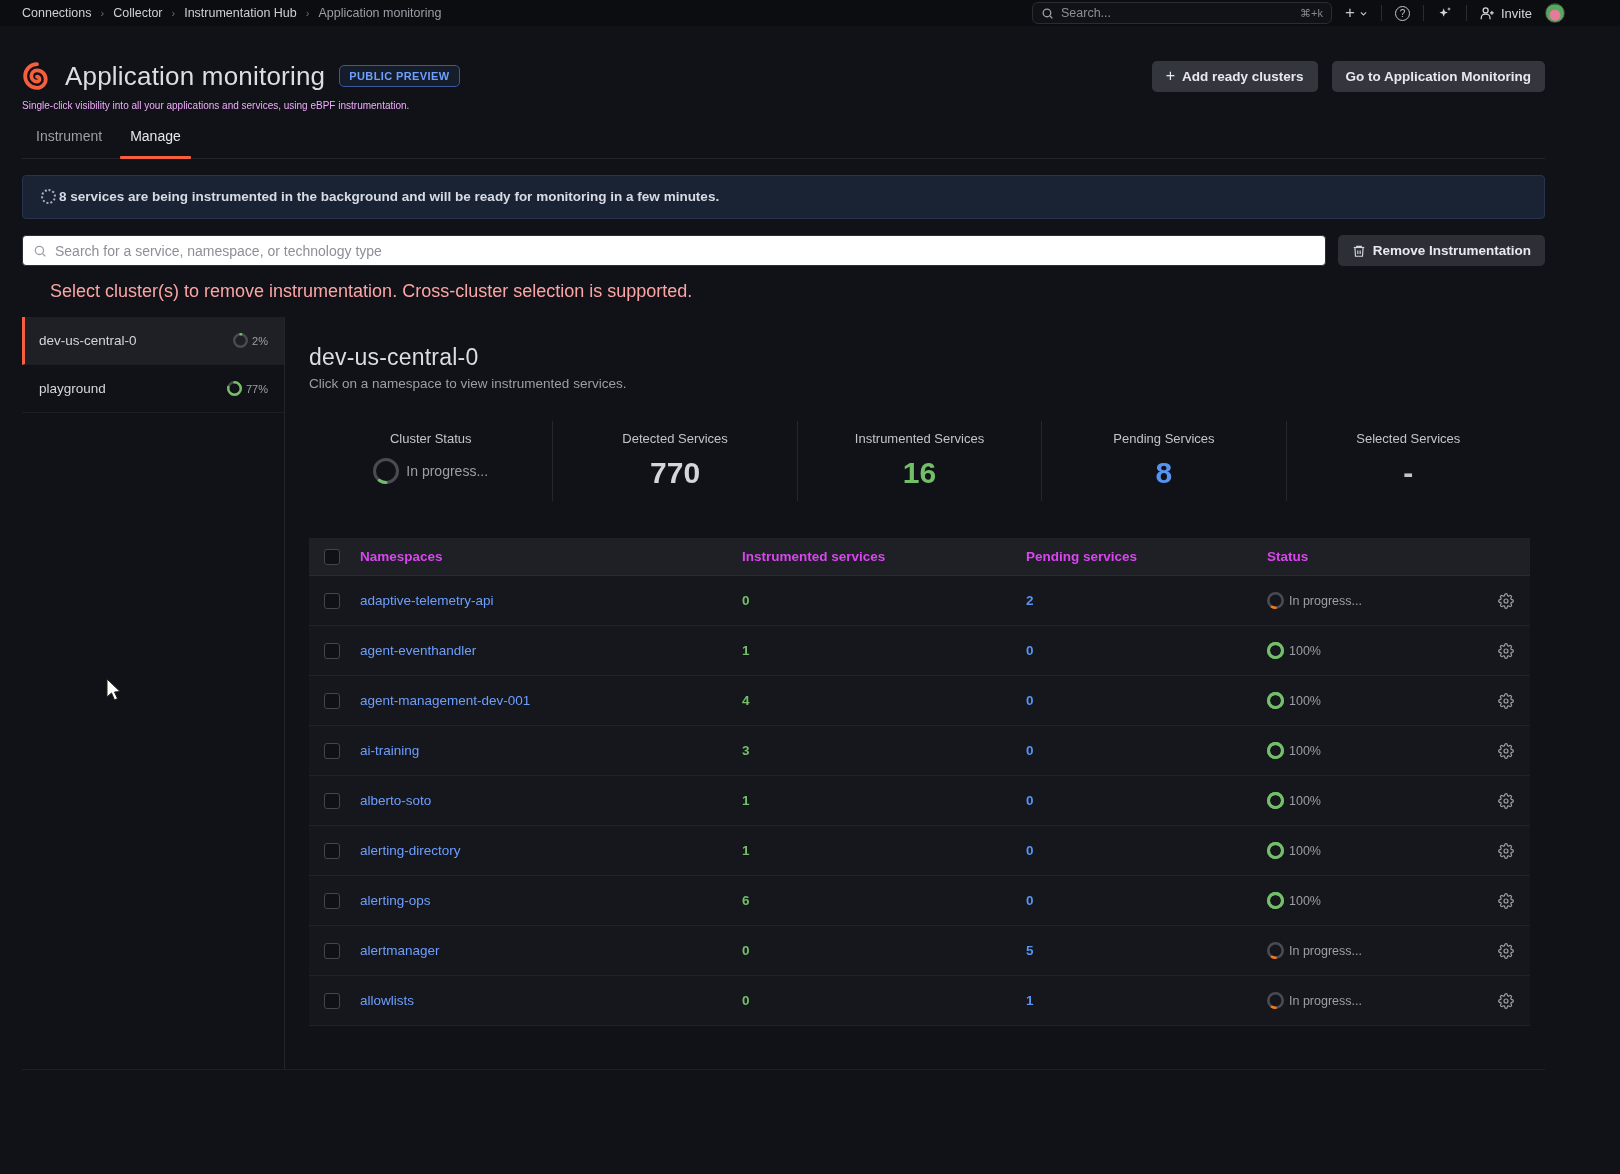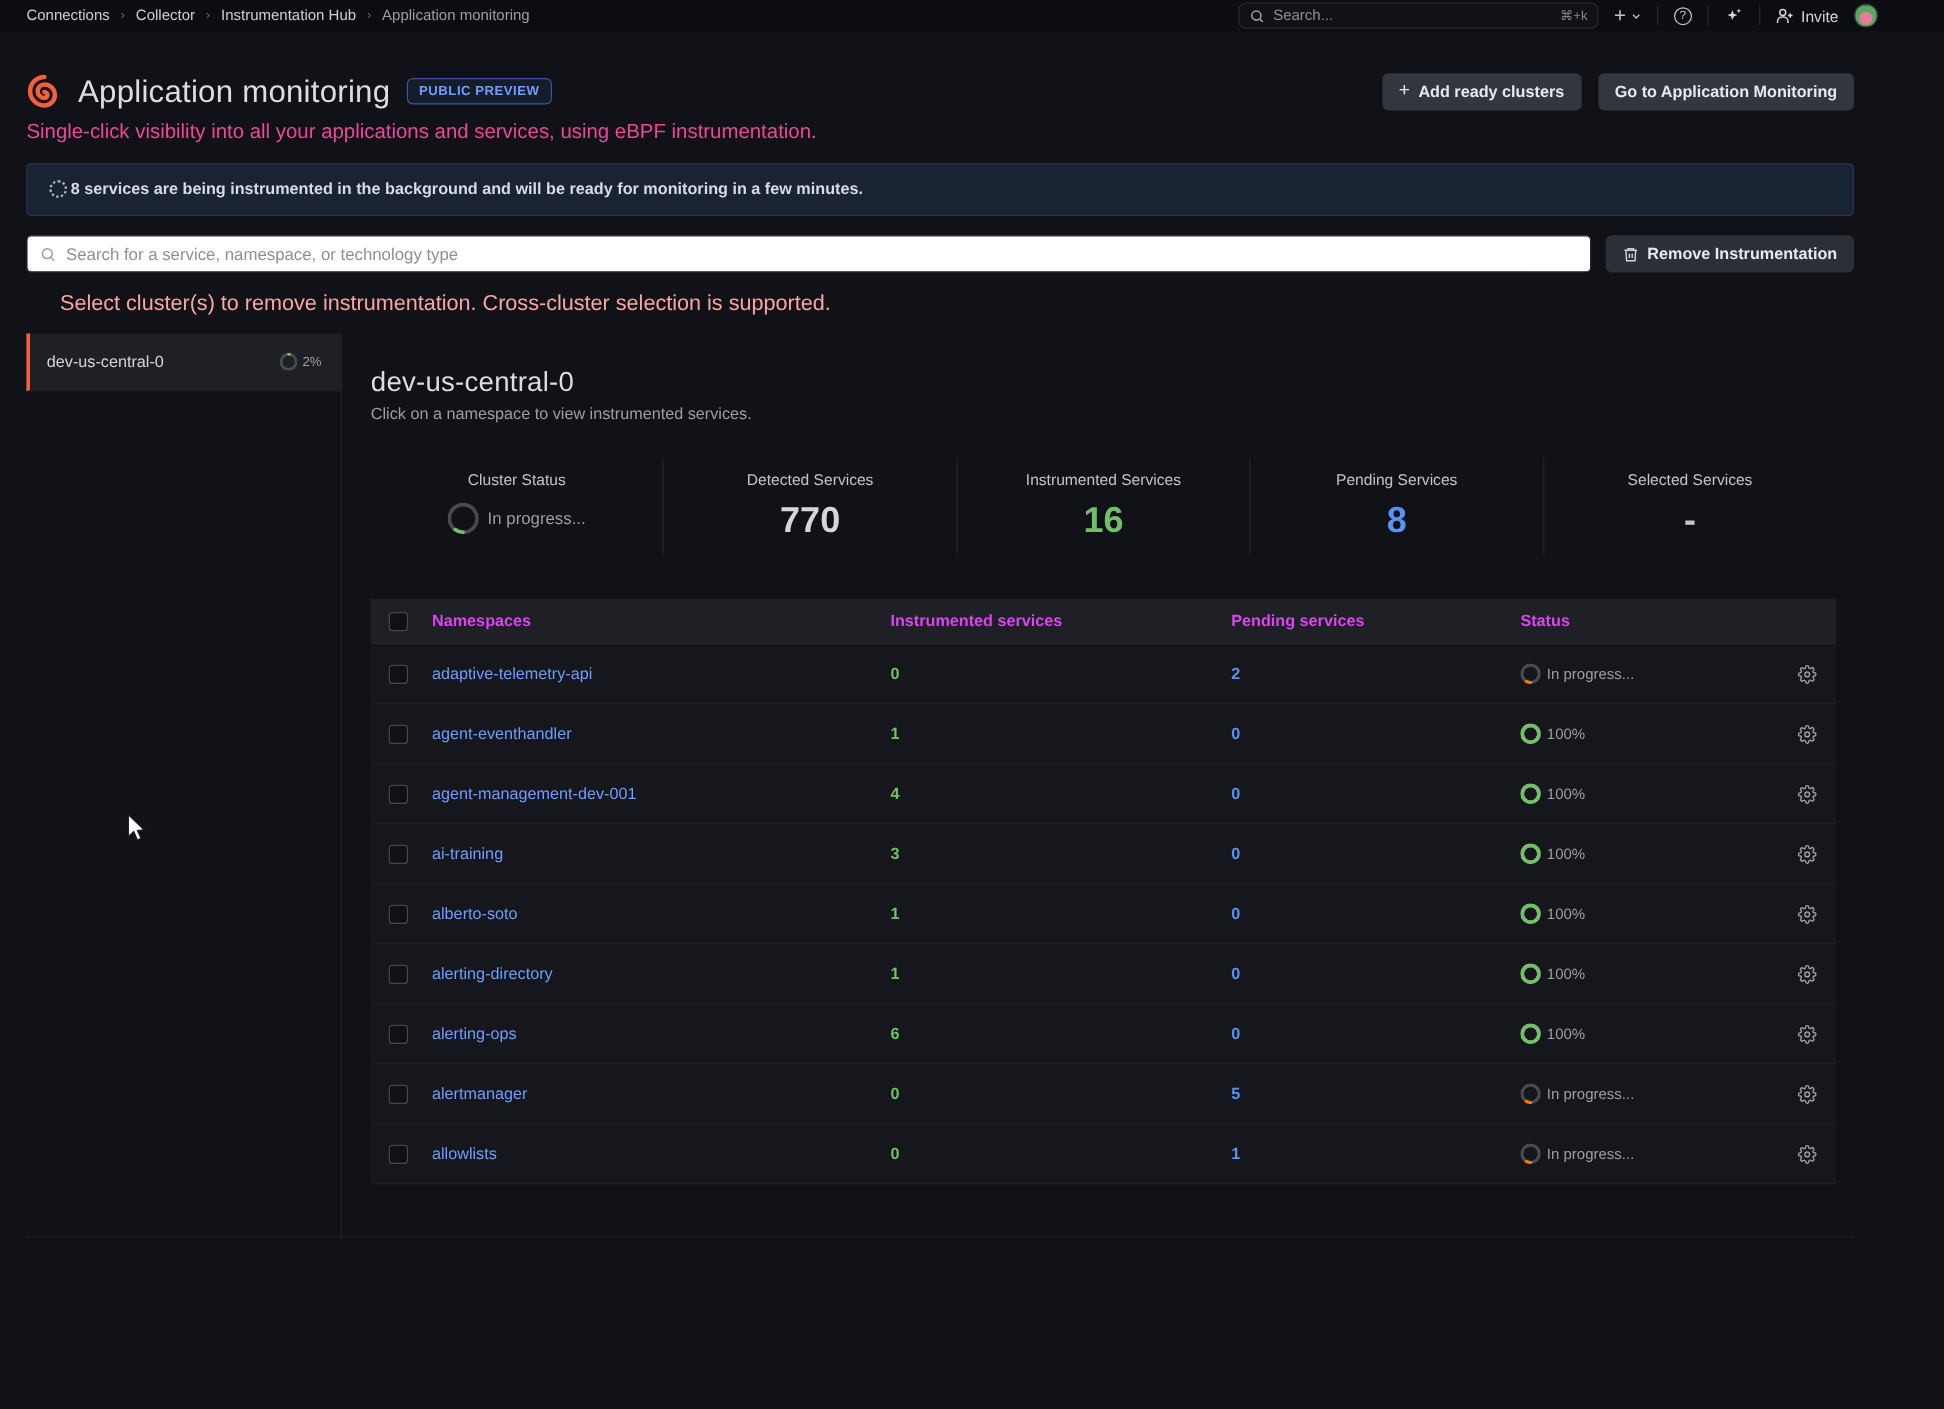--- a/index.html
+++ b/index.html
@@ -53,21 +53,21 @@
     border-radius:5px; padding:4px 9px;
   }
   .header-actions { margin-left:auto; display:flex; gap:14px; }
   .btn {
     background:#34363d; border:none; color:#e8e9ee; font-size:13.5px; font-weight:600;
     height:31px; padding:0 14px; border-radius:5px; display:flex; align-items:center; gap:7px;
     cursor:pointer; font-family:inherit;
   }
   .btn .plus { font-size:16px; font-weight:400; margin-top:-1px; }
 
-  .subtitle { margin-top:6px; font-size:17px; color:#ec4899; }
+  .subtitle { margin-top:6px; font-size:10px; color:#f0abfc; }
 
   .tabs { margin-top:14px; display:flex; border-bottom:1px solid #24252b; height:34px; }
   .tab {
     padding:0 14px; font-size:14px; display:flex; align-items:flex-start; padding-top:3px;
     color:#9d9ea6; cursor:pointer; position:relative; font-weight:500;
   }
   .tab.active { color:#e6e7ec; }
   .tab.active::after {
     content:""; position:absolute; left:4px; right:4px; bottom:-1px; height:3px;
     background:#f55f3e; border-radius:1px;
@@ -204,20 +204,28 @@
         <span class="plus">+</span>
         <span>Add ready clusters</span>
       </button>
       <button class="btn">
         <span>Go to Application Monitoring</span>
       </button>
     </div>
   </div>
   <div class="subtitle">Single-click visibility into all your applications and services, using eBPF instrumentation.</div>
 
+  <div class="tabs">
+      <div class="tab">
+        <span>Instrument</span>
+      </div>
+      <div class="tab active">
+        <span>Manage</span>
+      </div>
+    </div>
 
   <div class="alert">
     <div class="row1">
       <span class="spinner"></span>
       <span>8 services are being instrumented in the background and will be ready for monitoring in a few minutes.</span>
     </div>
   </div>
 
   <div class="searchrow">
     <div class="search-input">
@@ -244,20 +252,30 @@
   <div class="panes">
     <div class="sidebar">
         <div class="cluster-item selected">
           <span>dev-us-central-0</span>
           <span class="cluster-right">
             <svg width="15" height="15" viewBox="0 0 15 15" style="transform:rotate(-90deg)">
     <circle cx="7.5" cy="7.5" r="6.3" stroke="#4a4b52" stroke-width="2.4" fill="none"></circle>
     <circle cx="7.5" cy="7.5" r="6.3" stroke="#73bf69" stroke-width="2.4" fill="none" stroke-dasharray="0.7916813487046278 39.58406743523139" stroke-linecap="round"></circle>
             </svg>
             <span class="cluster-pct">2%</span>
+          </span>
+        </div>
+        <div class="cluster-item">
+          <span>playground</span>
+          <span class="cluster-right">
+            <svg width="15" height="15" viewBox="0 0 15 15" style="transform:rotate(-90deg)">
+    <circle cx="7.5" cy="7.5" r="6.3" stroke="#4a4b52" stroke-width="2.4" fill="none"></circle>
+    <circle cx="7.5" cy="7.5" r="6.3" stroke="#73bf69" stroke-width="2.4" fill="none" stroke-dasharray="30.47973192512817 39.58406743523139" stroke-linecap="round"></circle>
+            </svg>
+            <span class="cluster-pct">77%</span>
           </span>
         </div>
       </div>
     <div class="main">
       <div class="main-title">dev-us-central-0</div>
       <div class="main-sub">Click on a namespace to view instrumented services.</div>
       <div class="stats">
           <div class="stat">
             <div class="stat-label">Cluster Status</div>
             <div class="stat-progress">

